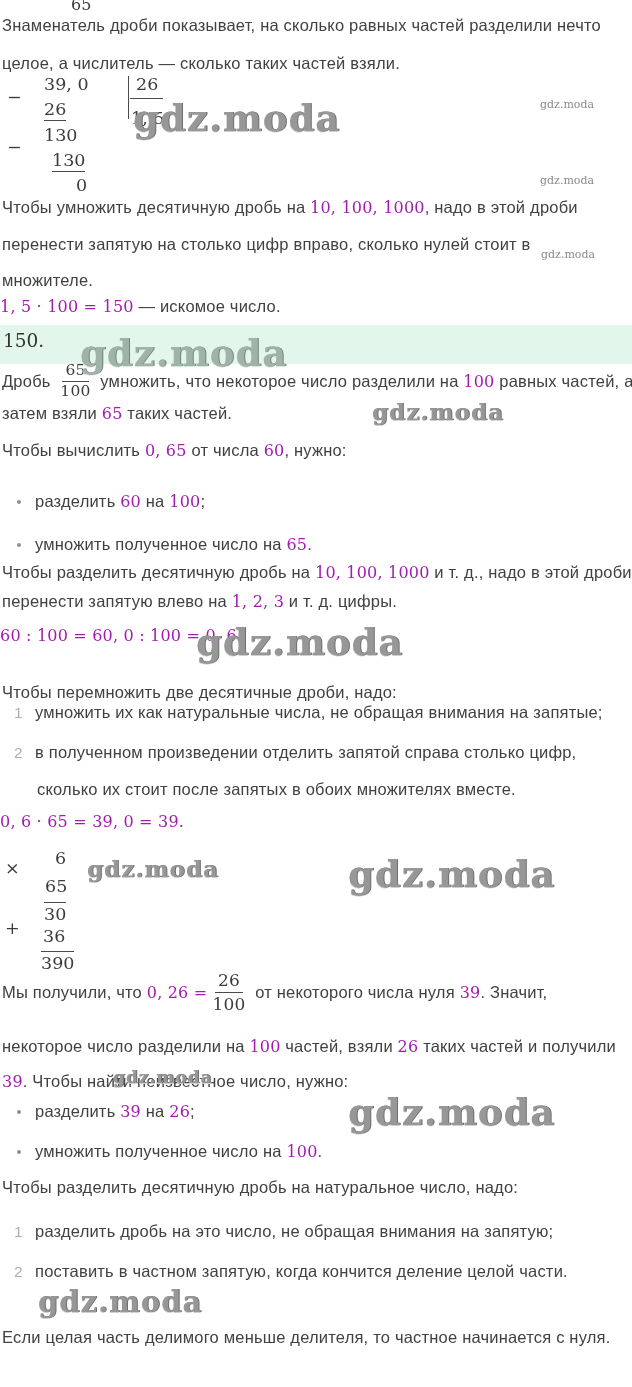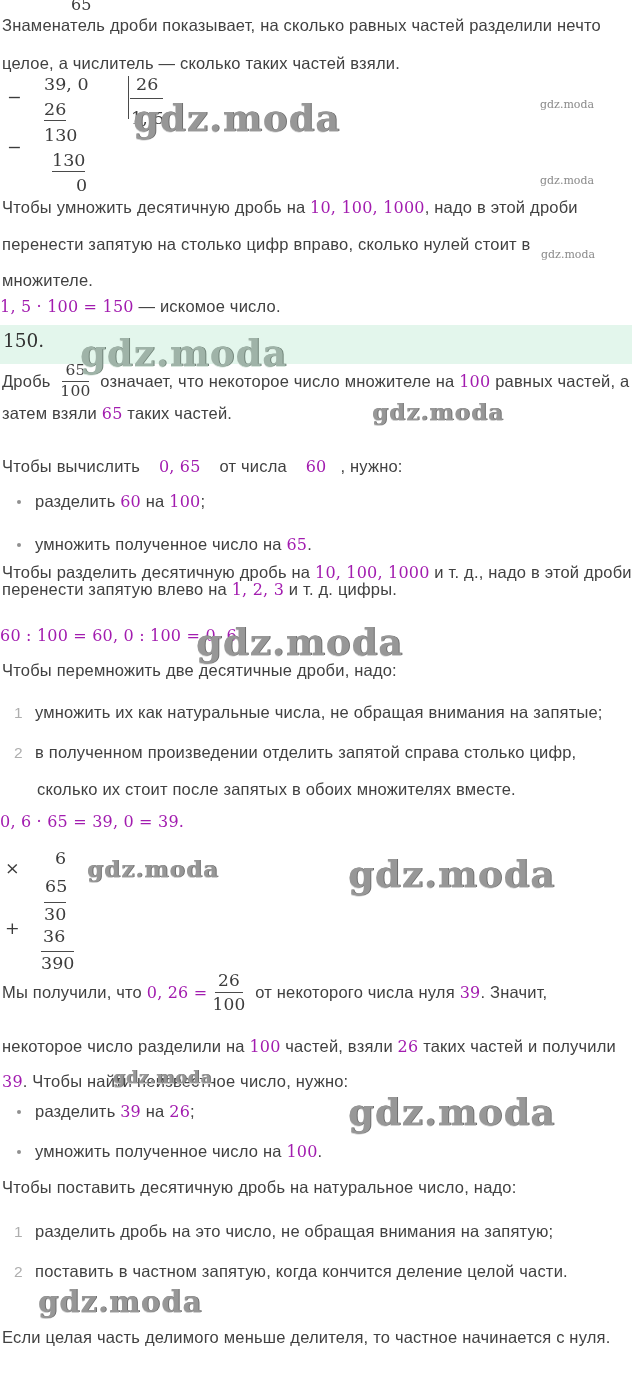--- a/index.html
+++ b/index.html
@@ -151,27 +151,27 @@
 
   
   .p1l1 { top: 16px; }
   .p1l2 { top: 54px; }
   .p2l1 { top: 198px; }
   .p2l2 { top: 235px; }
   .p2l3 { top: 271px; }
   .eq1  { top: 297px; left: 0; }
   .p3l1 { top: 360px; height: 42px; }
   .p3l2 { top: 404px; text-align: right; }
-  .p4   { top: 457px; gap: 14px; }
+  .p4   { top: 441px; }
   .b1   { top: 492px; left: 2px; }
   .b2   { top: 535px; left: 2px; }
   .p5l1 { top: 563px; }
-  .p5l2 { top: 580px; justify-content: space-between; }
+  .p5l2 { top: 592px; justify-content: space-between; }
   .eq2  { top: 626px; left: 0; }
-  .p6   { top: 661px; }
+  .p6   { top: 683px; }
   .n1   { top: 703px; left: 2px; }
   .n2a  { top: 743px; left: 2px; }
   .n2b  { top: 780px; left: 37px; }
   .eq3  { top: 812px; left: 0; }
   .p7l1 { top: 968px; height: 48px; }
   .p7l2 { top: 1037px; }
   .p7l3 { top: 1072px; }
   .b3   { top: 1102px; left: 2px; }
   .b4   { top: 1142px; left: 2px; }
   .p8   { top: 1178px; }
@@ -225,21 +225,21 @@
 
   <div class="band"></div>
   <div class="band-label">150.</div>
 
   <div class="line p3l1">
       <span class="seg-text">Дробь </span>
       <span class="frac">
         <span class="num">65</span>
         <span class="den">100</span>
       </span>
-      <span class="seg-text"> означает, что некоторое число множителе на </span>
+      <span class="seg-text"> умножить, что некоторое число разделили на </span>
       <span class="seg-math">100</span>
       <span class="seg-text"> равных частей, а</span>
     </div>
   <div class="line p3l2">
       <span class="seg-text">затем взяли </span>
       <span class="seg-math">65</span>
       <span class="seg-text"> таких частей.</span>
     </div>
   <div class="line p4">
       <span class="seg-text">Чтобы вычислить </span>
@@ -351,21 +351,21 @@
   <div class="line b4">
     <span class="bullet"></span>
     <span class="segwrap" style="display:inline-flex;align-items:center;">
         <span class="seg-text">умножить полученное число на </span>
         <span class="seg-math">100</span>
         <span class="seg-text">.</span>
       </span>
   </div>
 
   <div class="line p8">
-      <span class="seg-text">Чтобы поставить десятичную дробь на натуральное число, надо:</span>
+      <span class="seg-text">Чтобы разделить десятичную дробь на натуральное число, надо:</span>
     </div>
 
   <div class="line n3">
     <span class="lnum">1</span>
     <span class="segwrap" style="display:inline-flex;align-items:center;">
         <span class="seg-text">разделить дробь на это число, не обращая внимания на запятую;</span>
       </span>
   </div>
   <div class="line n4">
     <span class="lnum">2</span>

